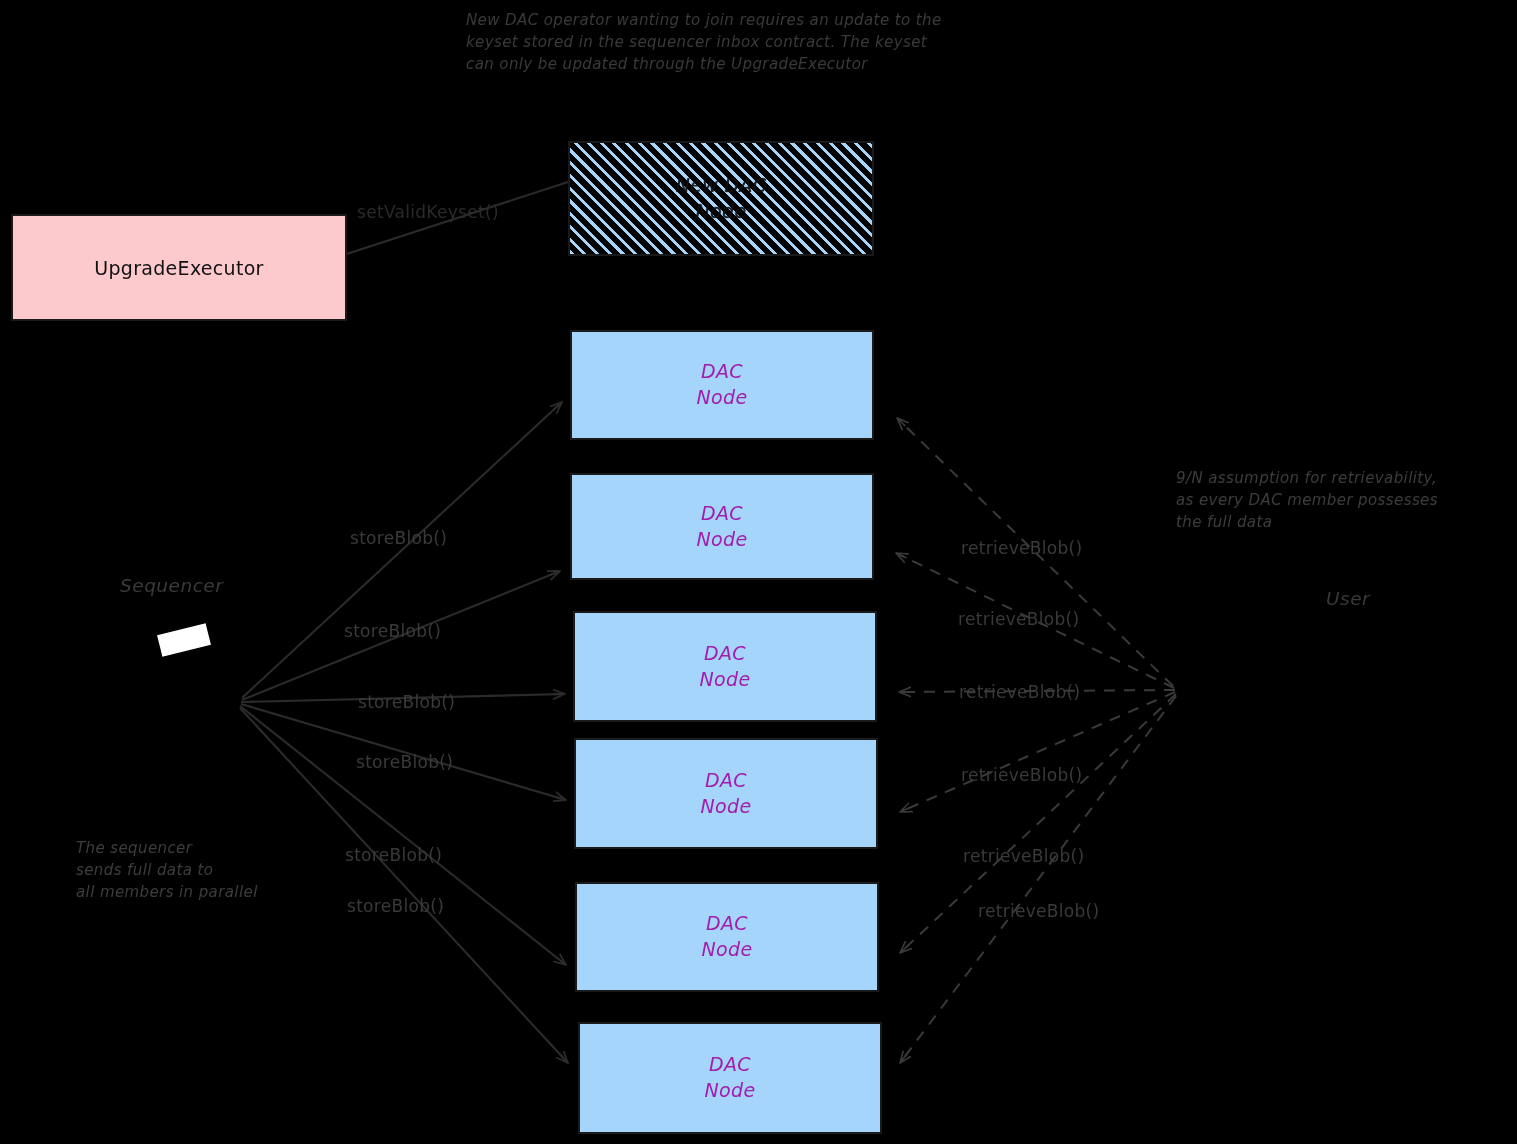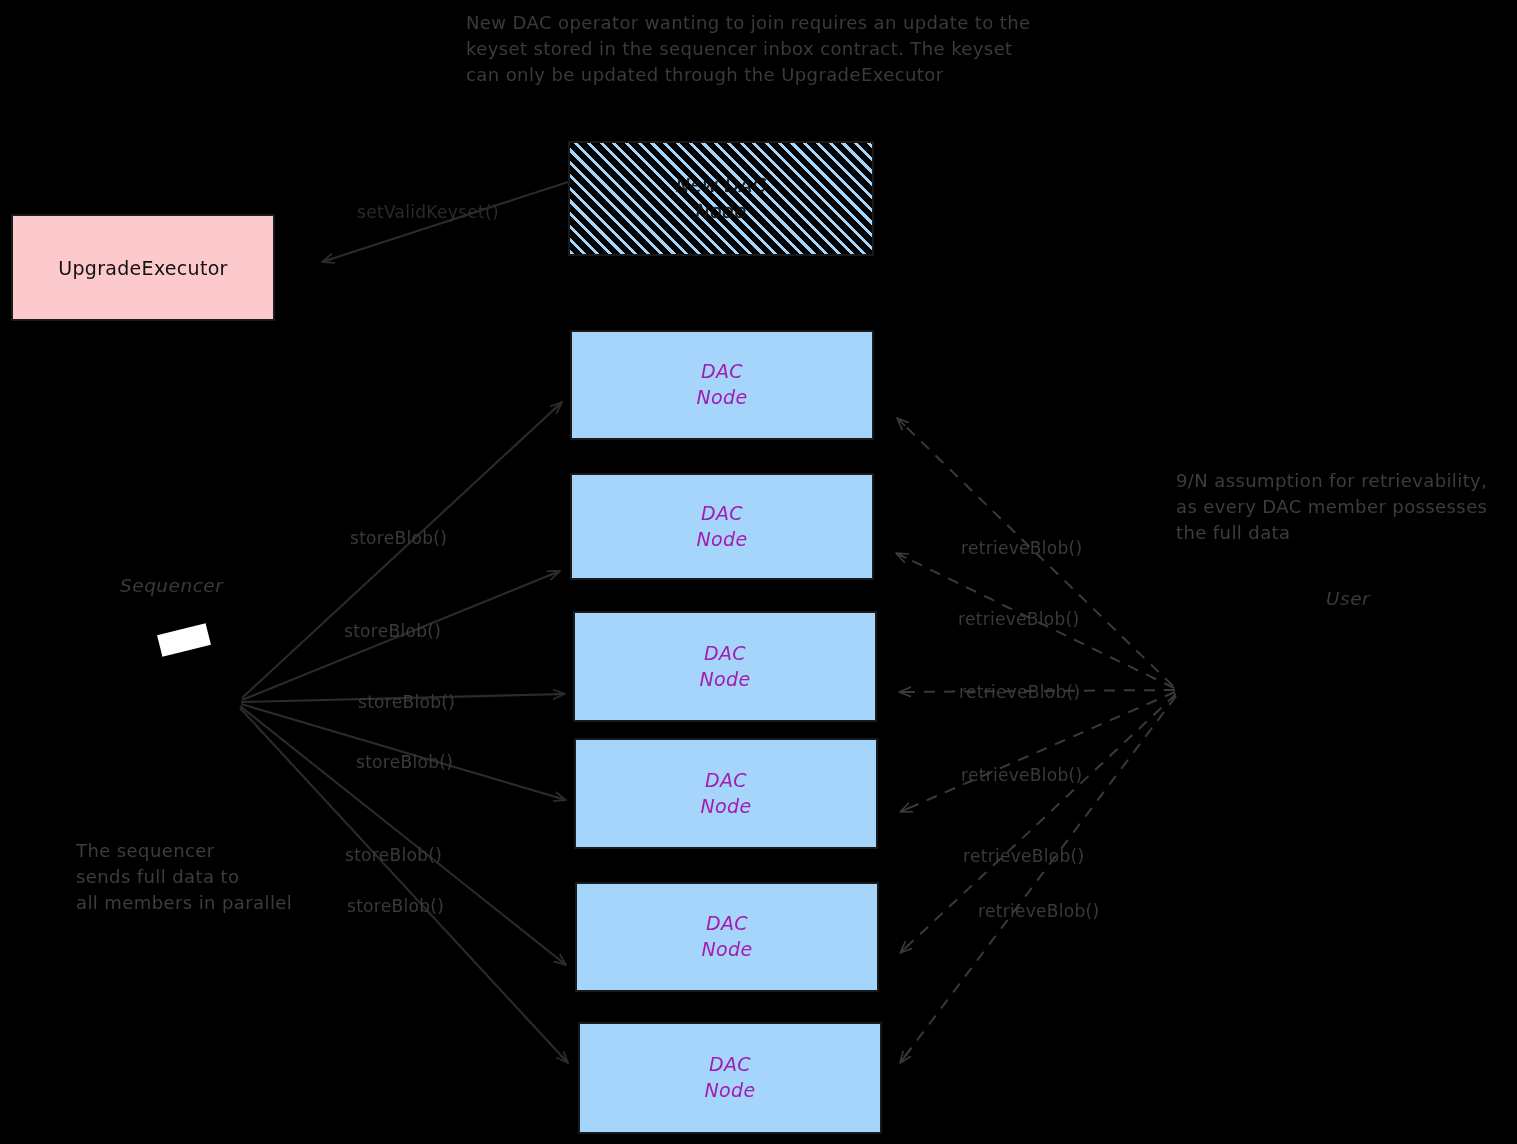--- a/index.html
+++ b/index.html
@@ -79,21 +79,22 @@
   }
   .hatch-box .ln {
     display: block;
     white-space: nowrap;
     opacity: 0.92;
     text-shadow: 0 0 1px #000;
   }
   .note {
     position: absolute;
     color: #3d3d3d;
-    font-size: 18px;
+    font-size: 15px;
+    font-style: italic;
     line-height: 1.45;
     letter-spacing: 0.4px;
     white-space: pre-line;
     pointer-events: none;
   }
   .note.top {
     color: #3a3a3a;
   }
   .edge-label {
     position: absolute;
@@ -160,21 +161,21 @@
 
   <div class="note top" style="left:466px; top:10px; width:640px;">New DAC operator wanting to join requires an update to the
 keyset stored in the sequencer inbox contract. The keyset
 can only be updated through the UpgradeExecutor</div>
 
   <div class="hatch-box" style="left:568px; top:116px; width:306px; height:115px;margin-top:25px;">
     <span class="ln">New DAC</span>
     <span class="ln">Node</span>
   </div>
 
-  <div class="exec-box" style="left:11px; top:214px; width:264px; height:107px;text-align:center;">
+  <div class="exec-box" style="left:11px; top:214px; width:336px; height:107px;text-align:center;">
     <span>UpgradeExecutor</span>
   </div>
 
   <div class="edge-label dark" style="left:357px; top:212px;">setValidKeyset()</div>
 
   <div class="node-box" style="left:570px; top:330px; width:304px; height:110px;">
     <span class="ln">DAC</span>
     <span class="ln">Node</span>
   </div>
 

